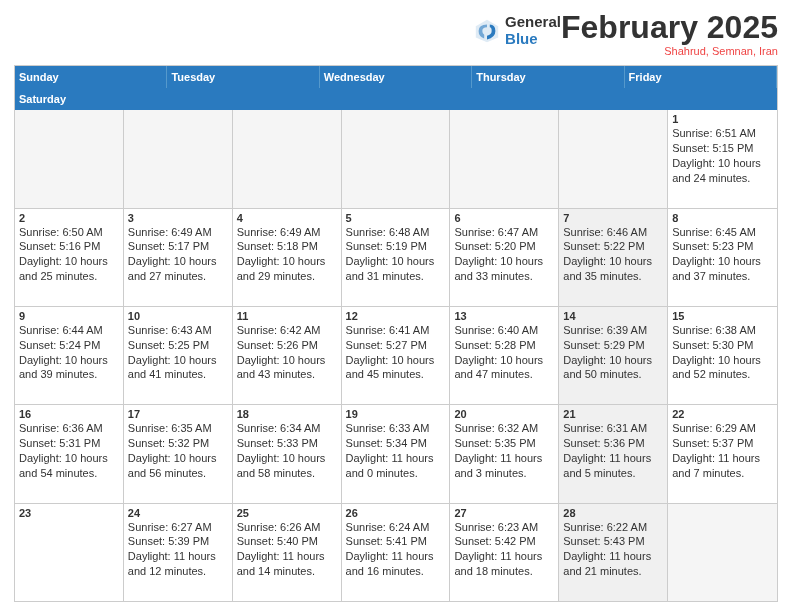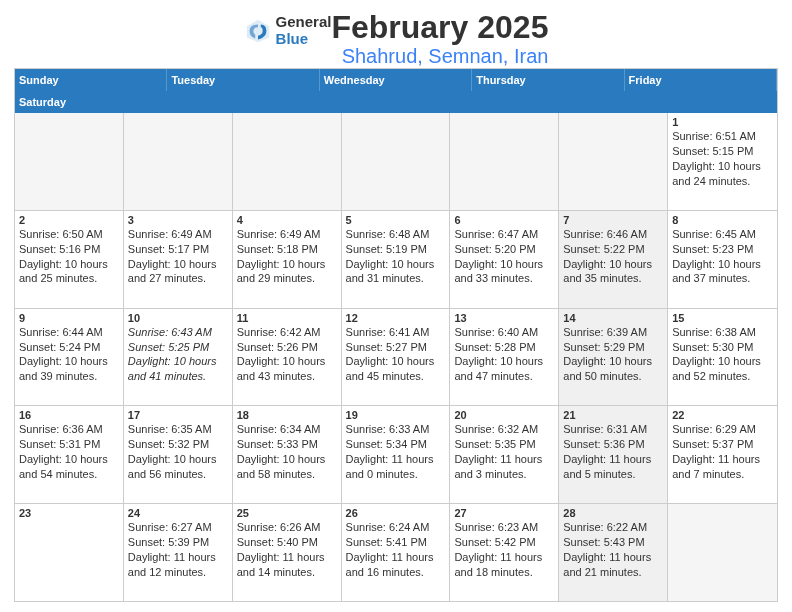--- a/index.html
+++ b/index.html
@@ -13,21 +13,22 @@
     .page {
       width: 792px;
       height: 612px;
       padding: 10px 14px;
       display: flex;
       flex-direction: column;
     }
     .header {
       display: flex;
       align-items: flex-start;
-      justify-content: center;
+      justify-content: flex-end;
+      margin-bottom: 8px;
     }
     .logo {
       display: flex;
       align-items: center;
       margin-top: 4px;
     }
     .logo-text {
       display: flex;
       flex-direction: column;
       line-height: 1.1;
@@ -50,22 +51,22 @@
     .title-block {
       text-align: right;
     }
     .month-title {
       font-size: 32px;
       font-weight: bold;
       color: #333;
       line-height: 1.1;
     }
     .subtitle {
-      font-size: 20px;
-      color: #3b82f6;
+      font-size: 11px;
+      color: #ef4444;
     }
     .calendar {
       flex: 1;
       border: 1px solid #ccc;
       display: flex;
       flex-direction: column;
     }
     .cal-header {
       display: grid;
       grid-template-columns: repeat(5, 1fr);
@@ -179,21 +180,21 @@
 Sunset: 5:22 PM
 Daylight: 10 hours and 35 minutes.</span></div>
           <div class="cal-cell"><span class="day-num">8</span><span class="cell-text" style="white-space: pre-line;">Sunrise: 6:45 AM
 Sunset: 5:23 PM
 Daylight: 10 hours and 37 minutes.</span></div>
         </div>
         <div class="cal-row">
           <div class="cal-cell"><span class="day-num">9</span><span class="cell-text" style="white-space: pre-line;">Sunrise: 6:44 AM
 Sunset: 5:24 PM
 Daylight: 10 hours and 39 minutes.</span></div>
-          <div class="cal-cell"><span class="day-num">10</span><span class="cell-text" style="white-space: pre-line; font-style: italic;">Sunrise: 6:43 AM
+          <div class="cal-cell"><span class="day-num">10</span><span class="cell-text" style="white-space: pre-line;">Sunrise: 6:43 AM
 Sunset: 5:25 PM
 Daylight: 10 hours and 41 minutes.</span></div>
           <div class="cal-cell"><span class="day-num">11</span><span class="cell-text" style="white-space: pre-line; text-align: center;">Sunrise: 6:42 AM
 Sunset: 5:26 PM
 Daylight: 10 hours and 43 minutes.</span></div>
           <div class="cal-cell"><span class="day-num">12</span><span class="cell-text" style="white-space: pre-line;">Sunrise: 6:41 AM
 Sunset: 5:27 PM
 Daylight: 10 hours and 45 minutes.</span></div>
           <div class="cal-cell"><span class="day-num">13</span><span class="cell-text" style="white-space: pre-line;">Sunrise: 6:40 AM
 Sunset: 5:28 PM

